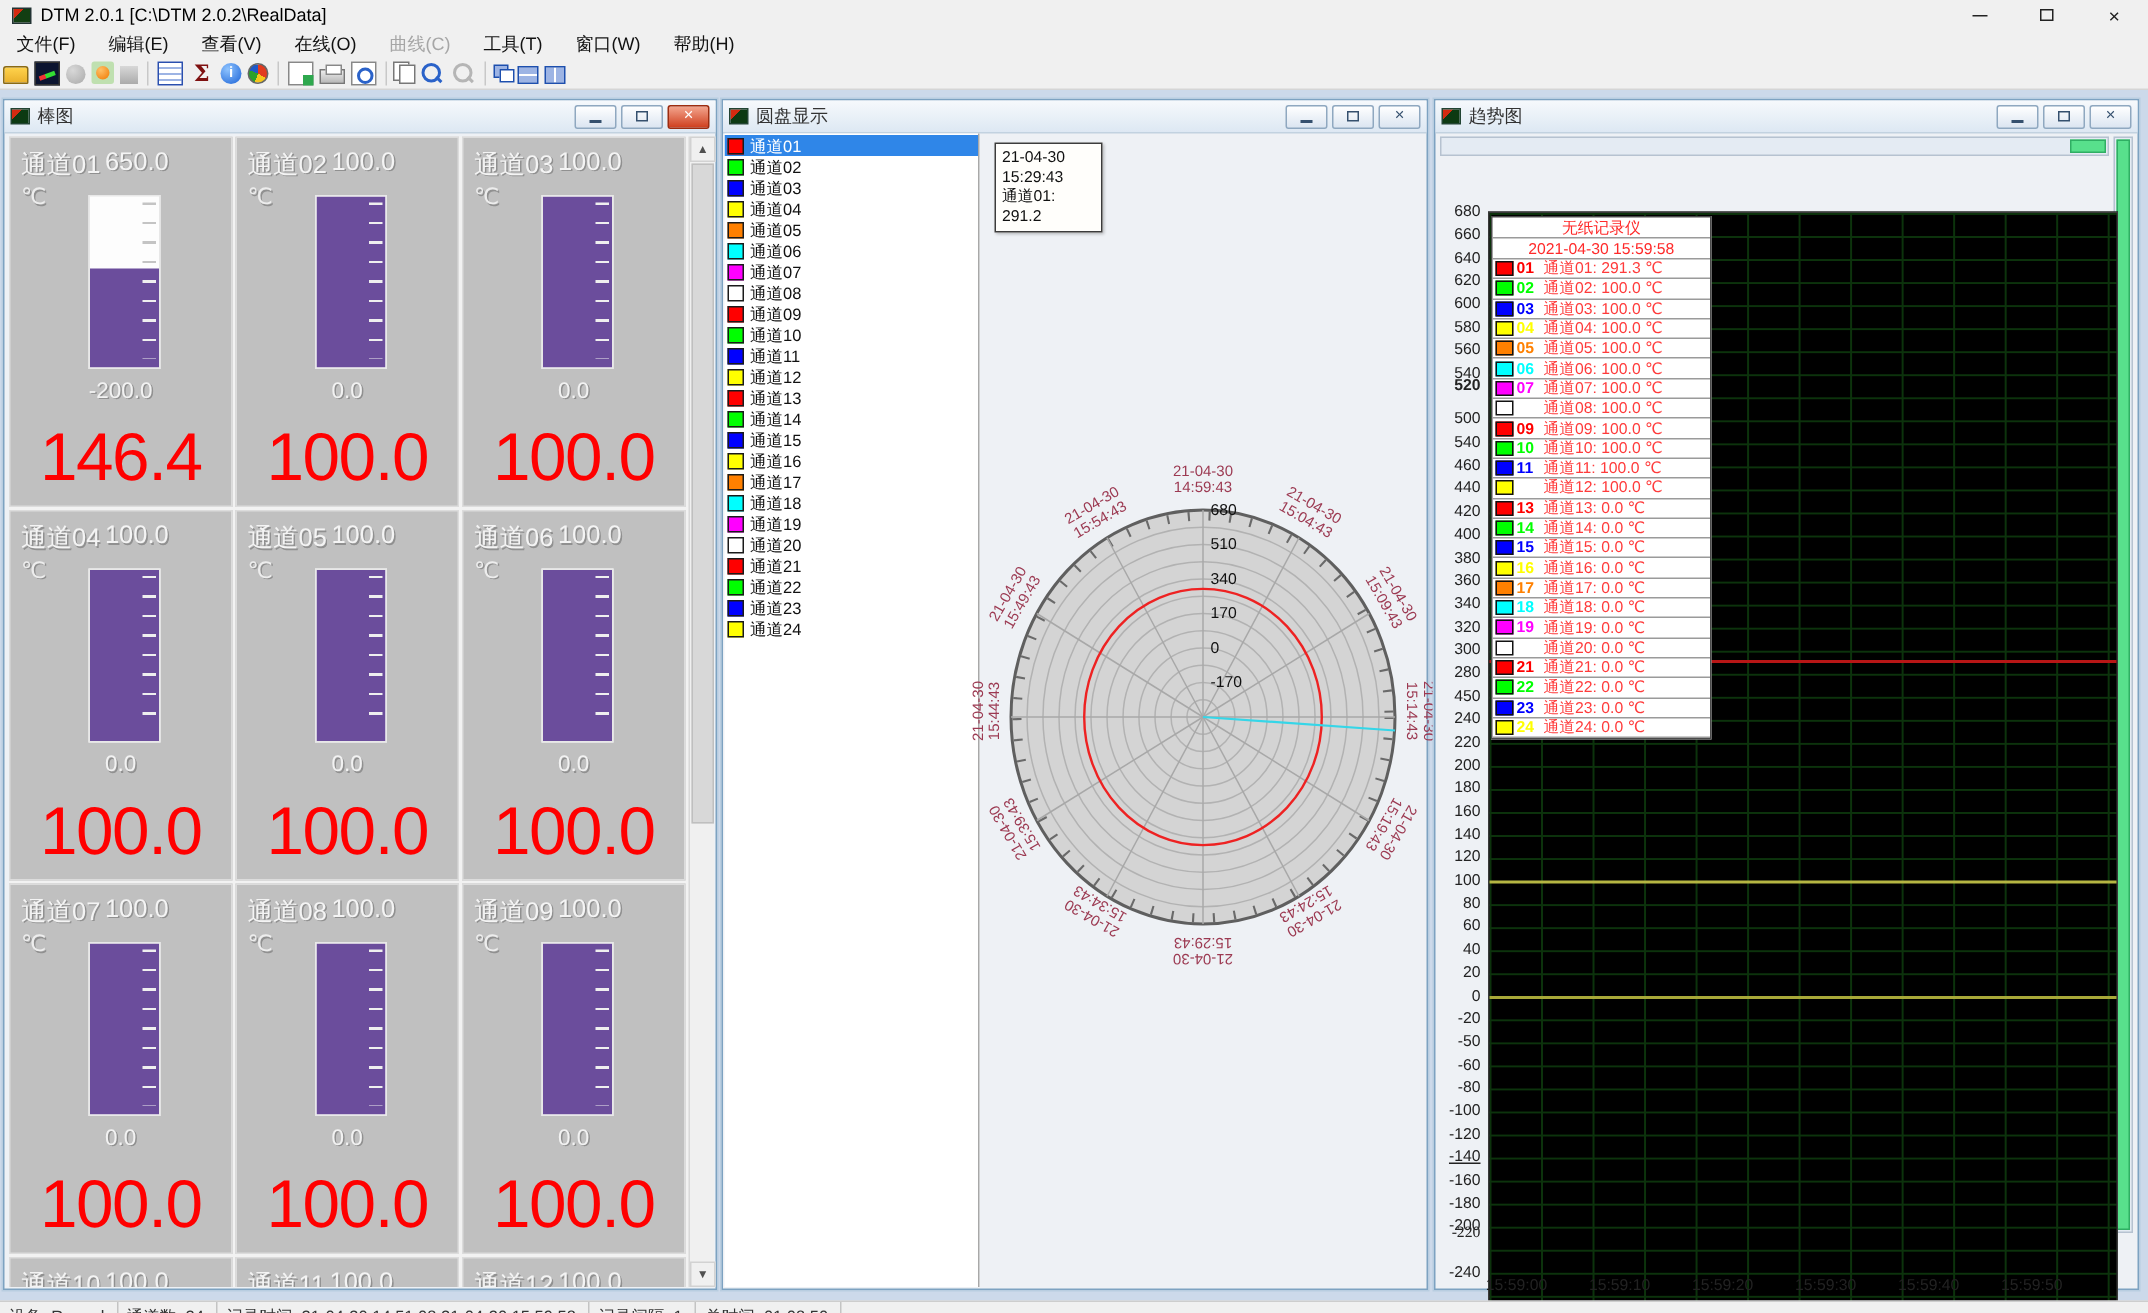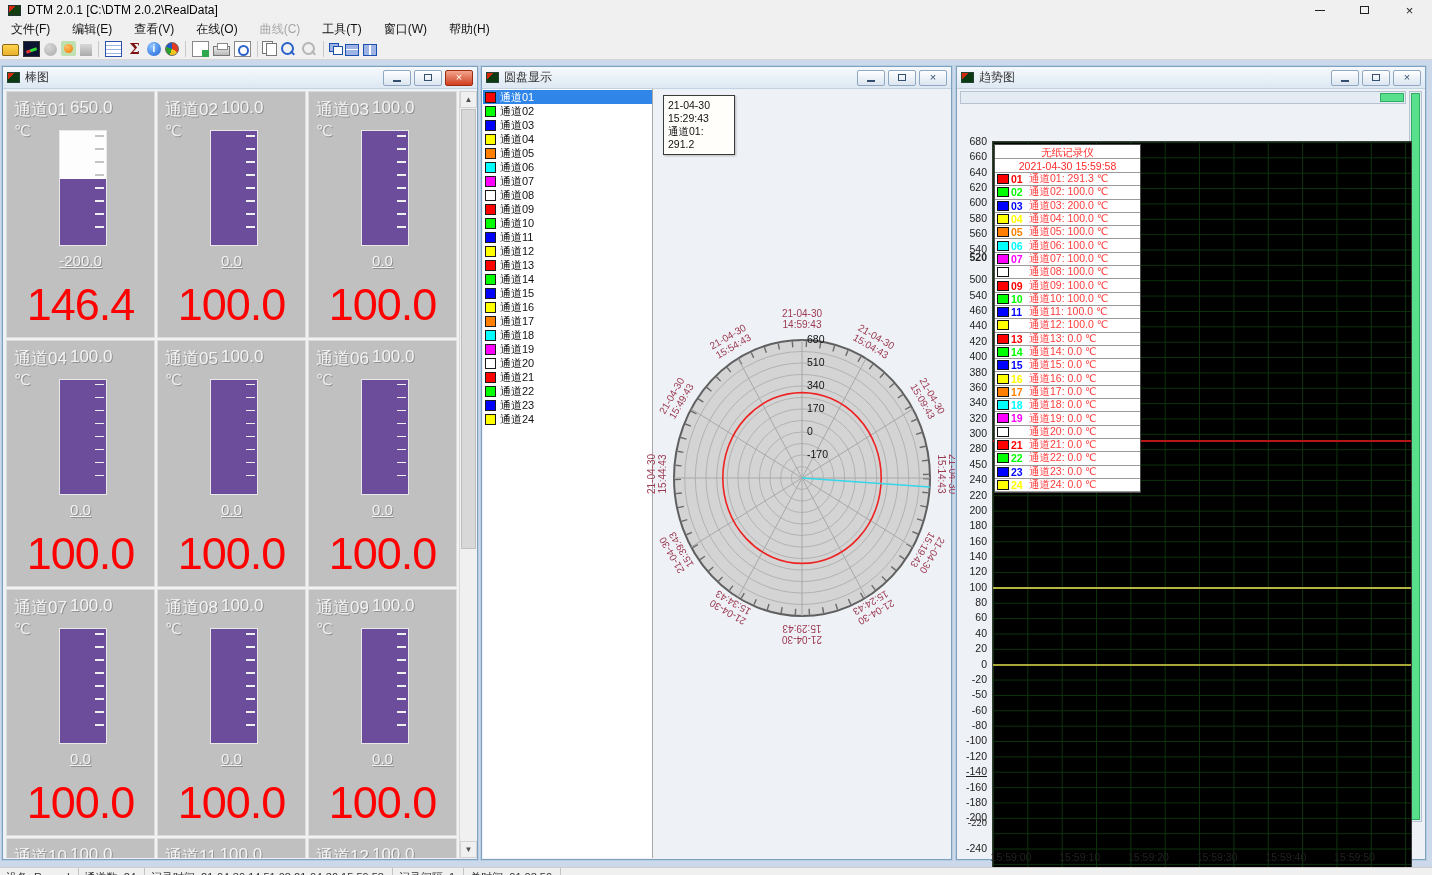--- a/index.html
+++ b/index.html
@@ -85,21 +85,21 @@
   .gmax { margin-left:3px; }
   .gunit { position:absolute; left:7px; top:30px; font-size:15px; color:#ededed; text-shadow:1px 1px 0 #909090; }
   .gbox { position:absolute; left:52px; top:38px; width:48px; height:116px; background:#fdfdfd;
     border:1px solid #e8e8e8; overflow:hidden; }
   .gbox::before { content:""; position:absolute; right:2px; bottom:6px; height:104px; width:9px;
     background:repeating-linear-gradient(to bottom,#c4c4c4 0 1.5px,transparent 1.5px 13px); }
   .gfill { position:absolute; left:0; right:0; bottom:0; background:#6b4d9c; overflow:hidden; }
   .gfill::after { content:""; position:absolute; right:2px; bottom:6px; height:104px; width:9px;
     background:repeating-linear-gradient(to bottom,#efefef 0 1.5px,transparent 1.5px 13px); }
   .gmin { position:absolute; left:0; top:160px; width:100%; text-align:center; font-size:15px;
-    color:#f2f2f2; text-shadow:1px 1px 0 #909090;text-decoration:underline; }
+    color:#f2f2f2; text-shadow:1px 1px 0 #909090; }
   .gval { position:absolute; left:0; bottom:6px; width:100%; text-align:center; font-size:45px;
     color:#ff0000; letter-spacing:-1px; }
   .gcell.partial { height:24px; overflow:hidden; }
   #bar-scroll { position:absolute; right:0; top:2px; width:17px; bottom:0; background:#f0f0f0; border-left:1px solid #d8d8d8; }
   .sb-arrow { position:absolute; left:0; width:17px; height:17px; background:#f0f0f0; border:1px solid #d2d2d2;
     color:#505050; font-size:8px; text-align:center; line-height:16px; }
   .sb-thumb-v { position:absolute; left:1px; width:15px; background:#d8d8d8; border:1px solid #bfbfbf; }
 
   
   #win-disc { left:481px; top:66px; width:471px; height:794px; }
@@ -671,21 +671,21 @@
 
             <div class="leg-row">
               <span class="leg-sw" style="background: rgb(0, 255, 0);"></span>
               <span class="leg-num" style="color: rgb(0, 255, 0);">02</span>
               <span class="leg-text">通道02: 100.0 ℃</span>
             </div>
 
             <div class="leg-row">
               <span class="leg-sw" style="background: rgb(0, 0, 255);"></span>
               <span class="leg-num" style="color: rgb(0, 0, 255);">03</span>
-              <span class="leg-text">通道03: 200.0 ℃</span>
+              <span class="leg-text">通道03: 100.0 ℃</span>
             </div>
 
             <div class="leg-row">
               <span class="leg-sw" style="background: rgb(255, 255, 0);"></span>
               <span class="leg-num" style="color: rgb(255, 255, 0);">04</span>
               <span class="leg-text">通道04: 100.0 ℃</span>
             </div>
 
             <div class="leg-row">
               <span class="leg-sw" style="background: rgb(255, 128, 0);"></span>

